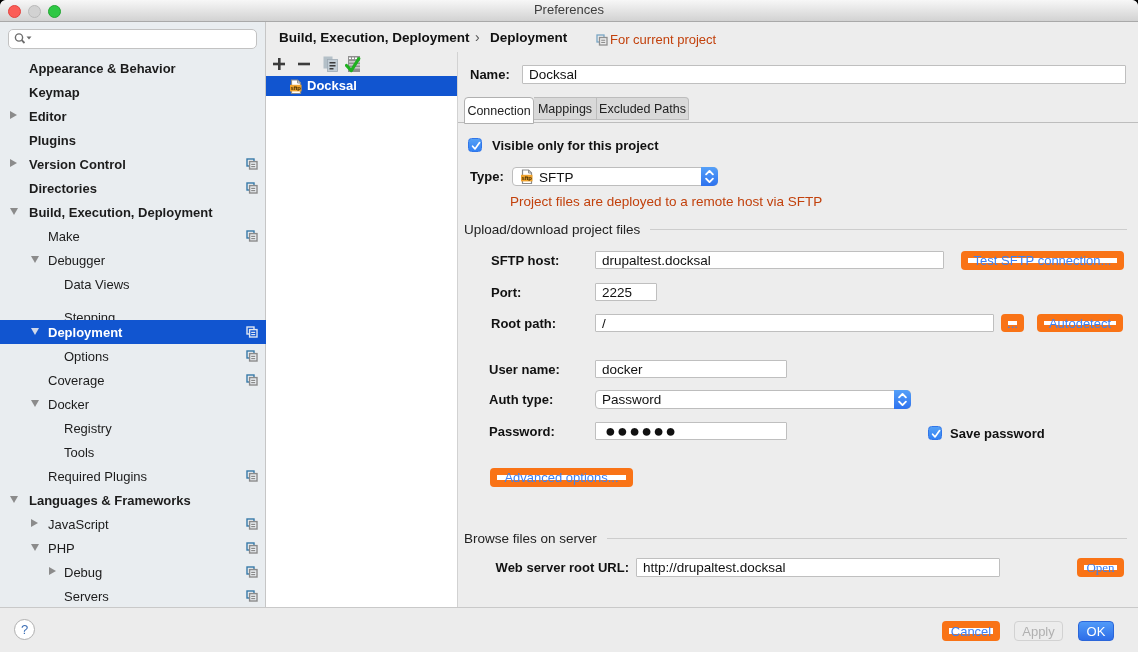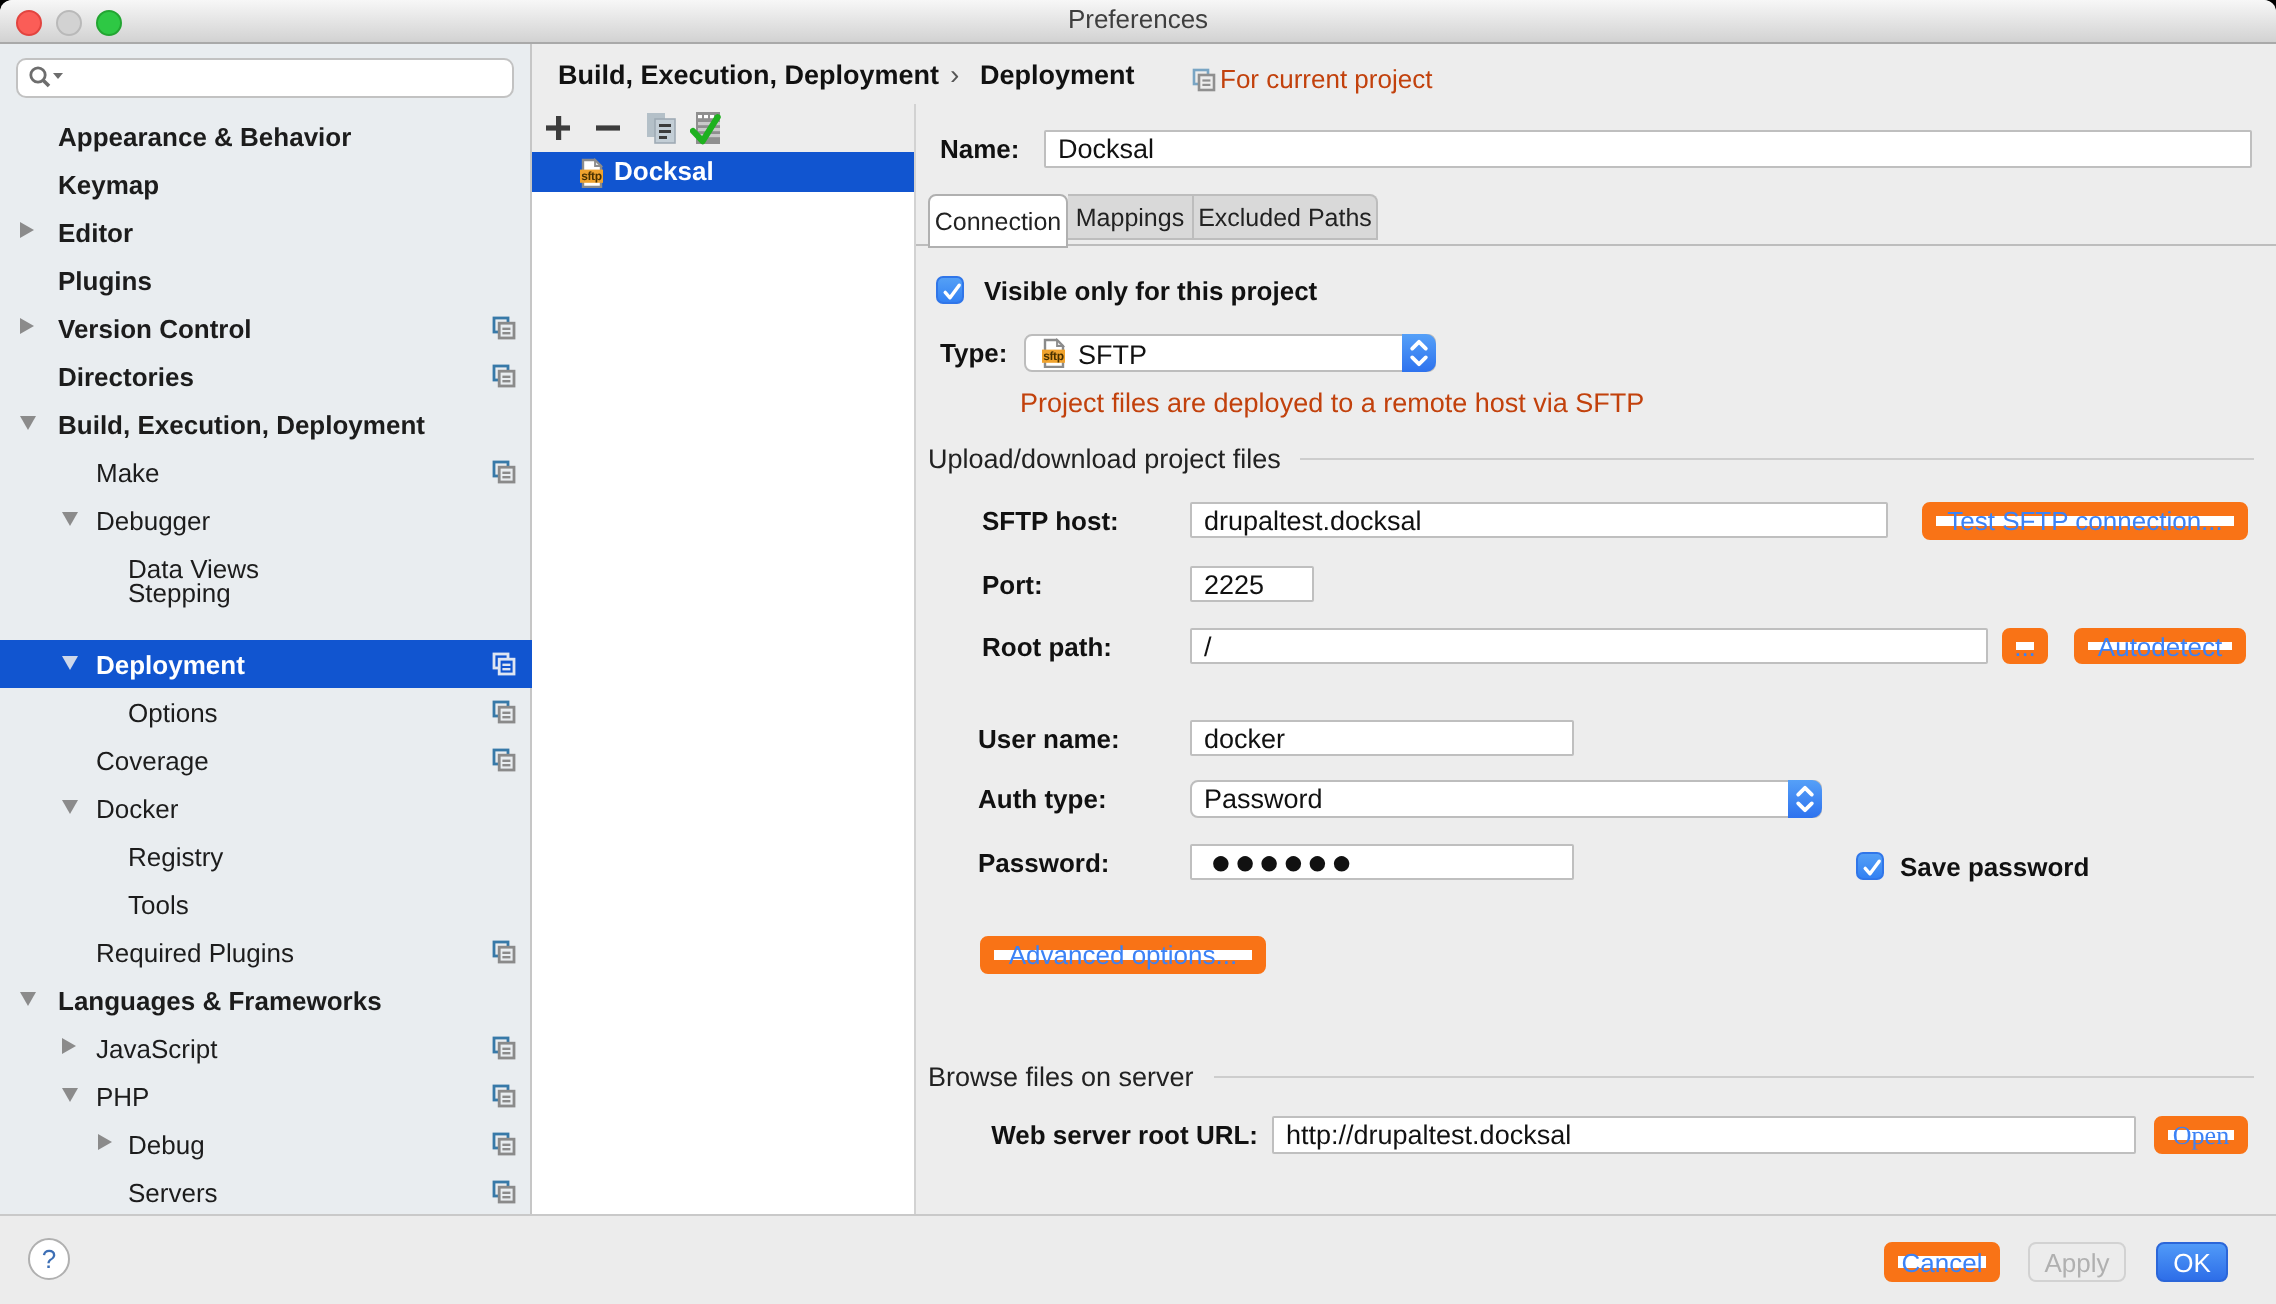--- a/index.html
+++ b/index.html
@@ -116,21 +116,21 @@
             <rect x="5.2" y="8" width="4" height="1.2" fill="#8a8a8a"></rect>
           </svg>
         </div>
         <div class="trow" style="top:192px">
           <span class="arr d" style="left:31px"></span>
           <span class="txt" style="left:48px">Debugger</span>
         </div>
         <div class="trow" style="top:216px">
           <span class="txt" style="left:64px">Data Views</span>
         </div>
-        <div class="trow" style="top:228px">
+        <div class="trow" style="top:249px">
           <span class="txt" style="left:64px">Stepping</span>
         </div>
         <div class="trow sel" style="top:264px">
           <span class="arr d" style="left:31px"></span>
           <span class="txt" style="left:48px">Deployment</span>
           <svg class="cicon" width="12" height="12" viewBox="0 0 12 12">
             <rect x="1" y="1" width="7" height="7" fill="none" stroke="#dfe6f2" stroke-width="1.4"></rect>
             <rect x="3.6" y="3.6" width="7.4" height="7.4" fill="#1155d0" stroke="#dfe6f2" stroke-width="1.4"></rect>
             <rect x="5.2" y="5.8" width="4" height="1.2" fill="#dfe6f2"></rect>
             <rect x="5.2" y="8" width="4" height="1.2" fill="#dfe6f2"></rect>
@@ -344,21 +344,21 @@
       </svg>
   </div>
   <div class="lbl abs" style="left:950px;top:426px;">Save password</div>
 
   <div class="btn abs" style="left:490px;top:468px;width:143px;height:19px;">Advanced options...</div>
 
   <div class="sect abs" style="left:464px;top:531px;">Browse files on server</div>
   <div class="rule abs" style="left:607px;top:538px;width:520px;"></div>
 
   <div class="lbl abs" style="left:449px;top:560px;width:180px;text-align:right;">Web server root URL:</div>
-  <div class="inp abs" style="left:636px;top:558px;width:432px;height:19px;">http://drupaltest.docksal</div>
+  <div class="inp abs" style="left:636px;top:558px;width:364px;height:19px;">http://drupaltest.docksal</div>
   <div class="btn abs" style="left:1077px;top:558px;width:47px;height:19px;font-family:Liberation Serif, serif;">Open</div>
 
   <div id="footer" class="abs">
     <div class="abs" style="left:14px;top:11px;width:21px;height:21px;border-radius:50%;background:#fff;border:1px solid #b0b0b0;box-sizing:border-box;text-align:center;line-height:19px;font-size:13px;color:#3d6fb5;">?</div>
     <div class="fbtn btn" style="left:942px;width:58px;">Cancel</div>
     <div class="fbtn" style="left:1014px;width:49px;background:#ececec;border:1px solid #d2d2d2;color:#b0b0b0;">Apply</div>
     <div class="fbtn" style="left:1078px;width:36px;background:linear-gradient(#509af8,#2e6ee8);color:#fff;border:1px solid #2b66d9;">OK</div>
   </div>
 </div>
 

